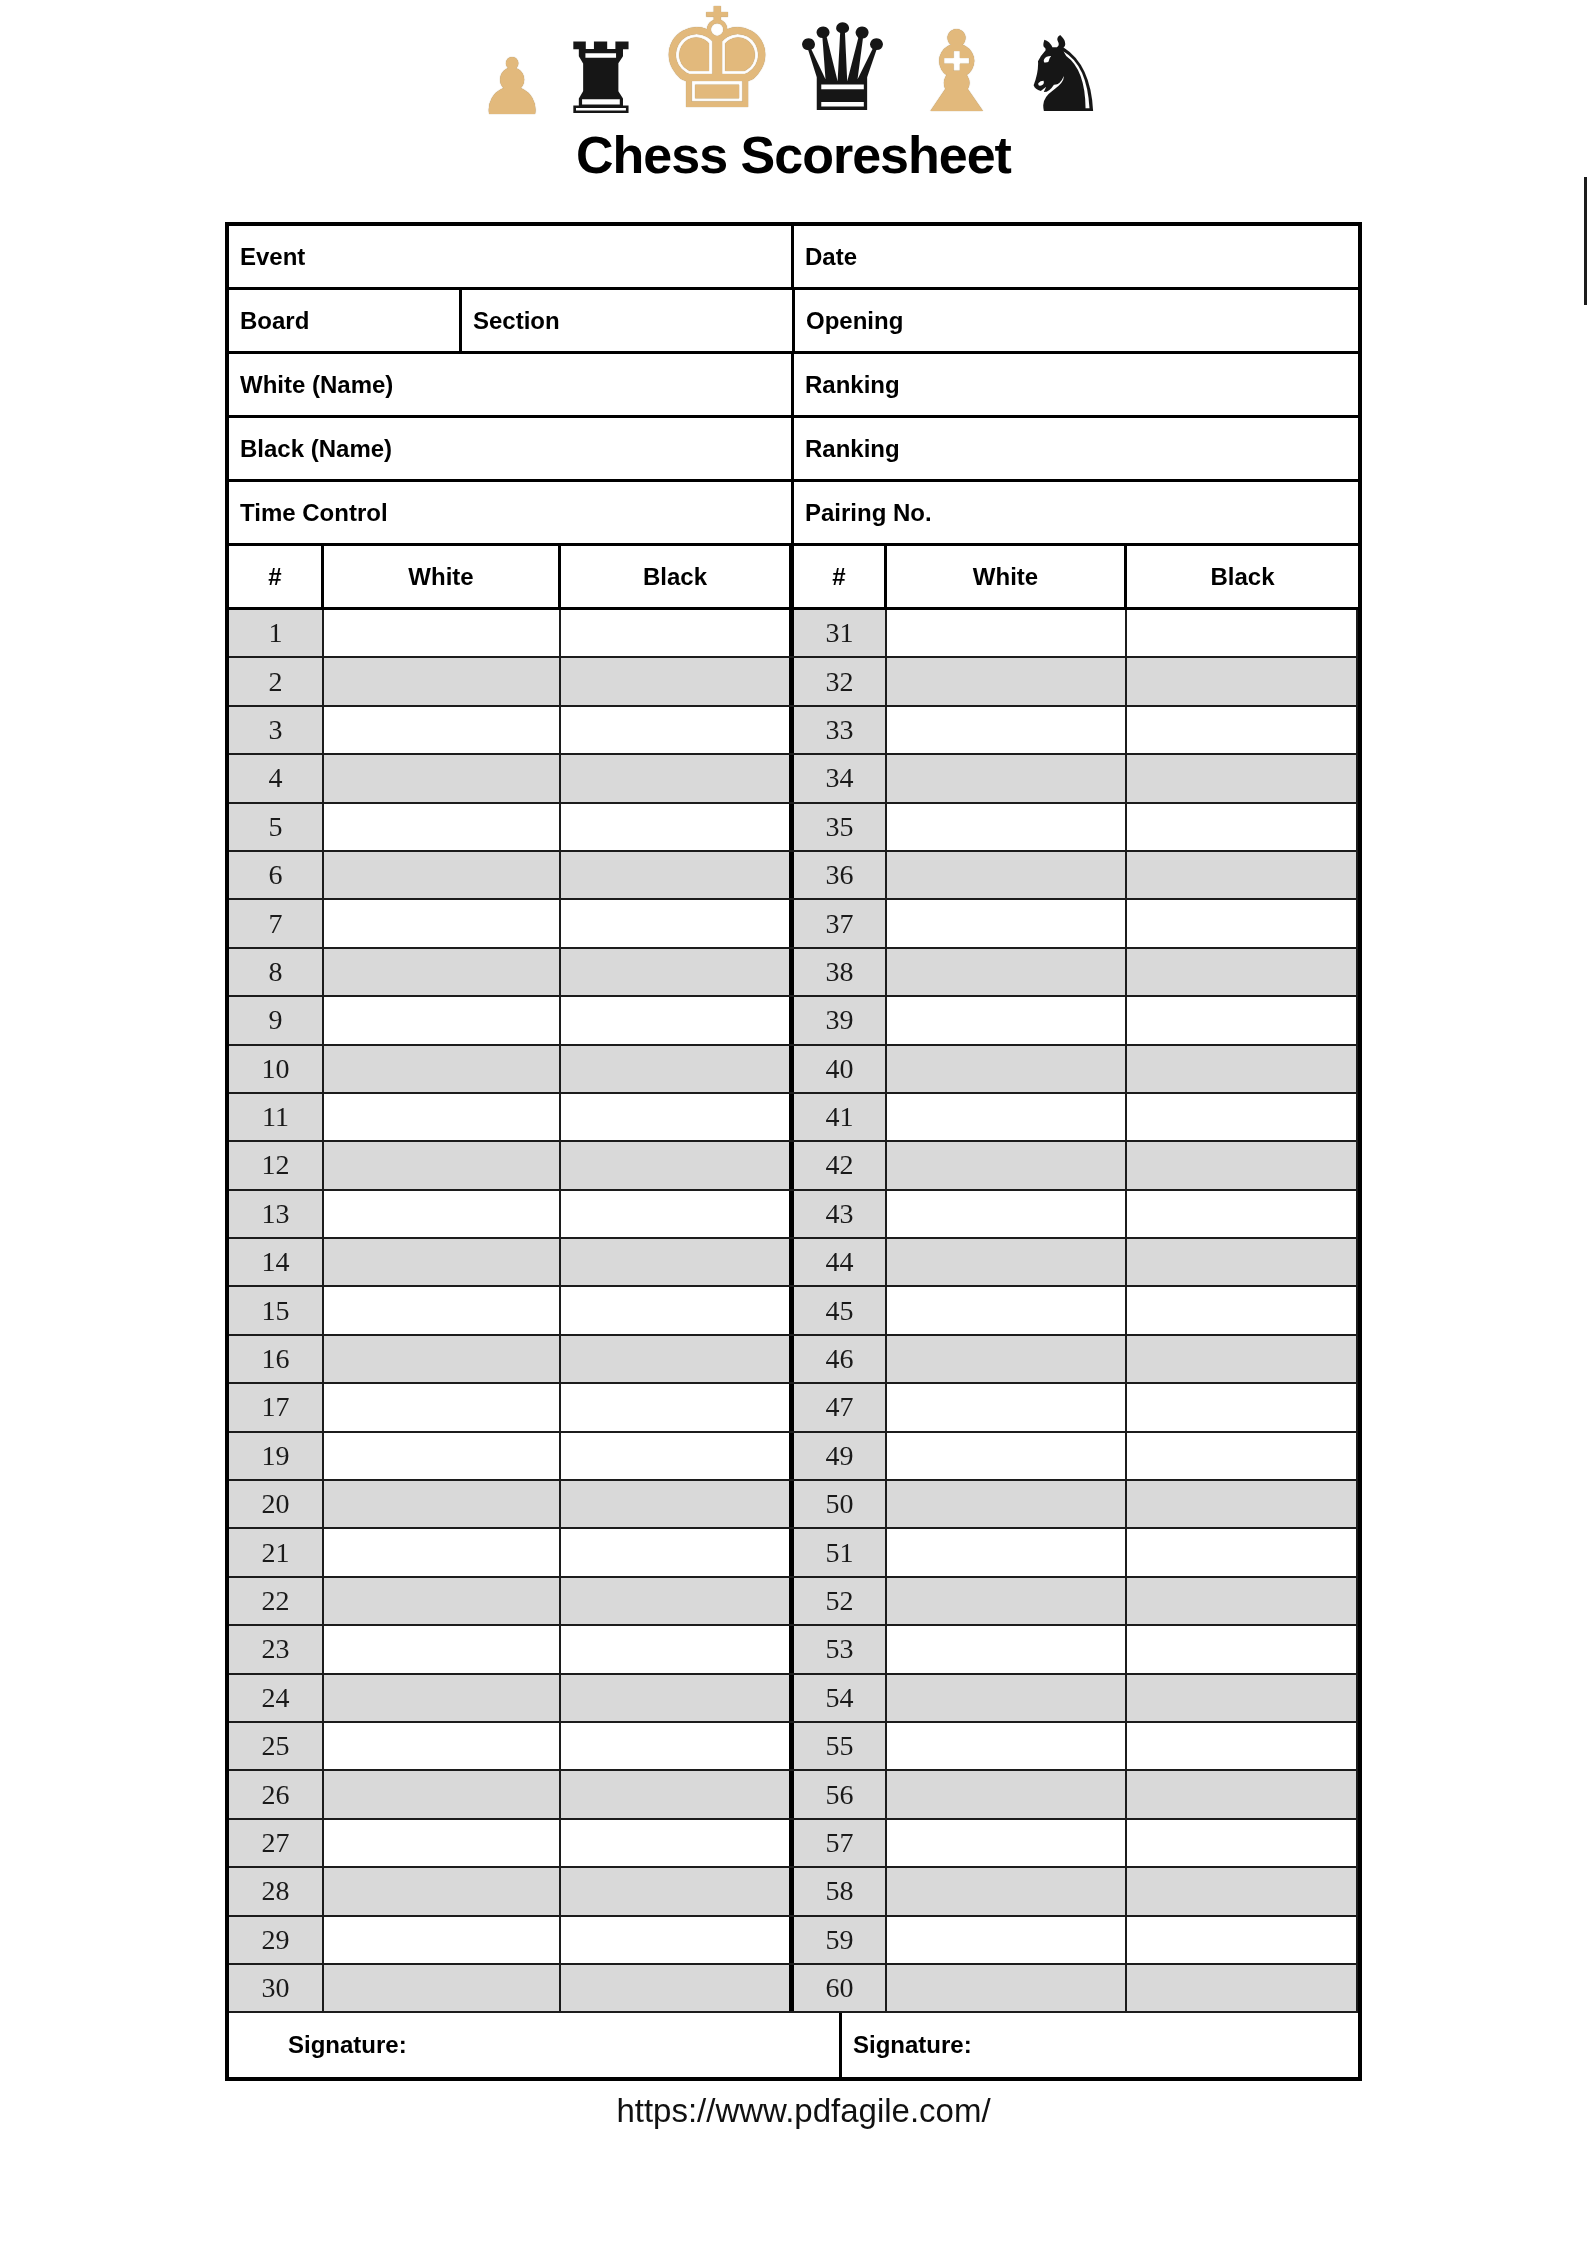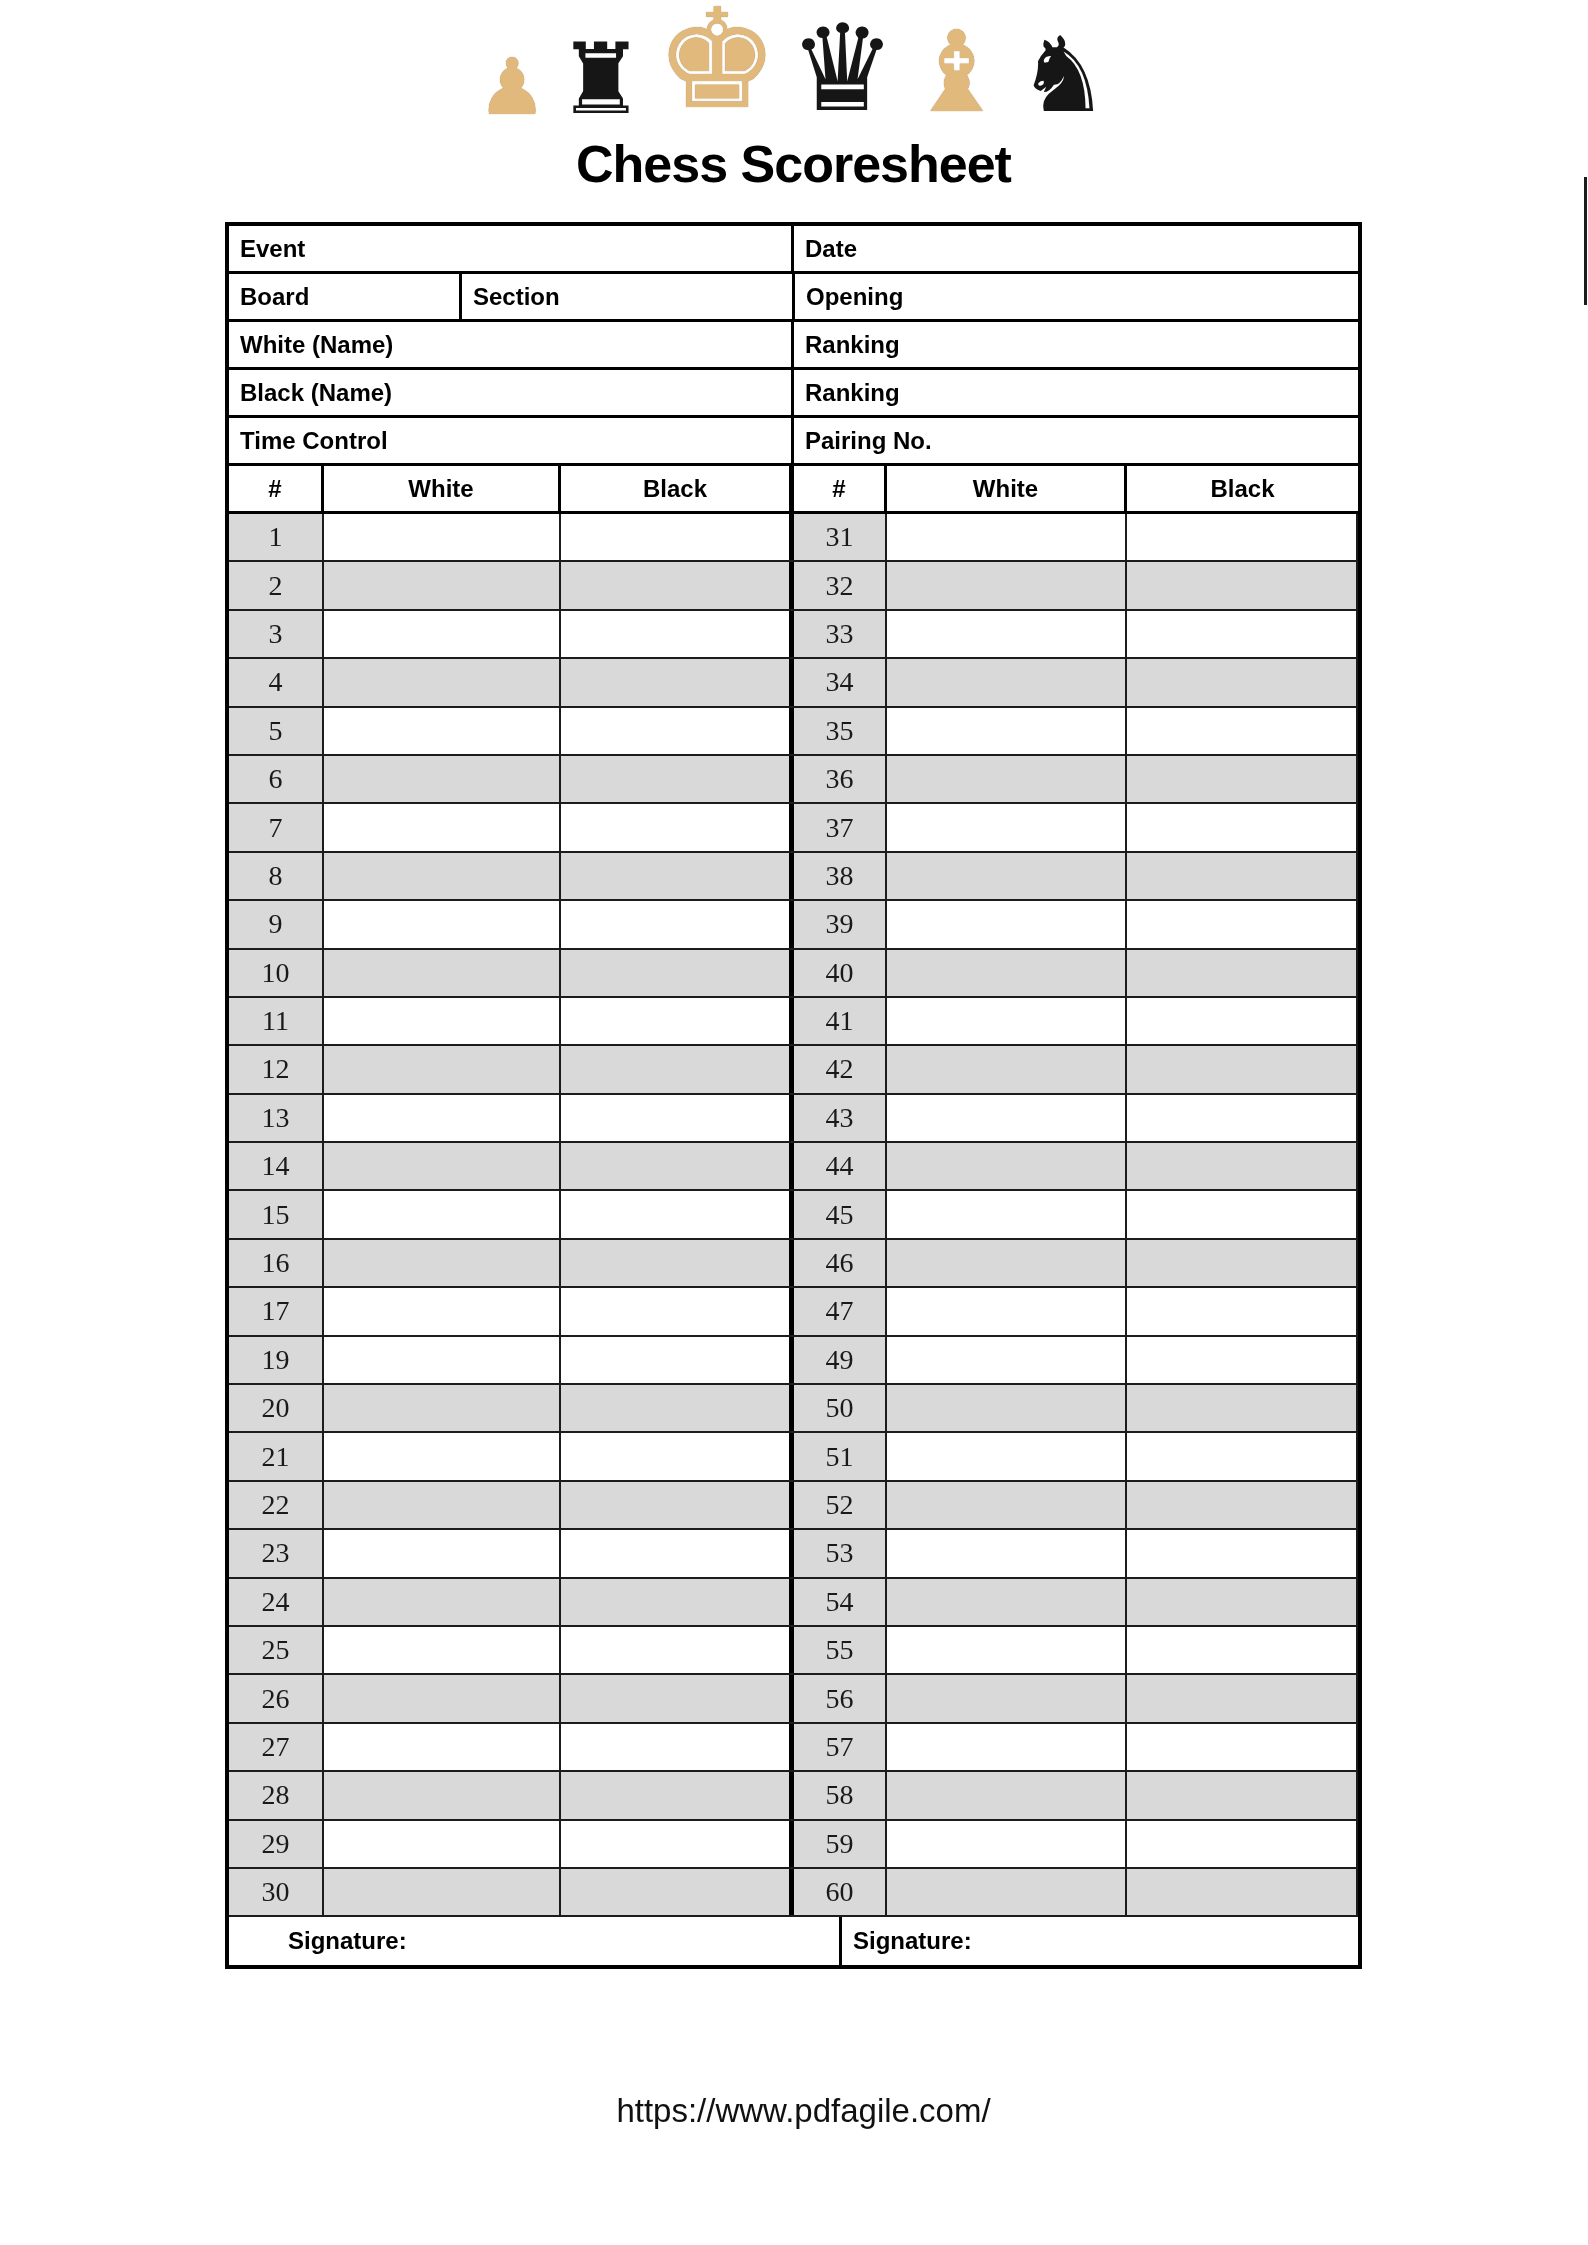--- a/index.html
+++ b/index.html
@@ -11,25 +11,25 @@
   .pieces{height:124px;display:flex;align-items:flex-end;justify-content:center;gap:10px;line-height:1;}
   .piece{display:inline-block;font-family:"DejaVu Sans",sans-serif;line-height:.92;}
   .piece.light{color:#e2b97c;text-shadow:0 0 1px #9a7a43;}
   .piece.dark{color:#161616;}
   .piece:nth-child(1){font-size:78px;}
   .piece:nth-child(2){font-size:98px;}
   .piece:nth-child(3){font-size:138px;}
   .piece:nth-child(4){font-size:120px;}
   .piece:nth-child(5){font-size:112px;}
   .piece:nth-child(6){font-size:104px;}
-  .title{margin-top:14px;font-size:52px;font-weight:bold;line-height:1;letter-spacing:-1px;}
+  .title{margin-top:5px;font-size:52px;font-weight:bold;line-height:1;letter-spacing:-1px;}
 
   
   .sheet{position:absolute;left:225px;top:222px;width:1137px;border:4px solid #000;box-sizing:border-box;background:#fff;}
-  .row{display:flex;height:48px;border-bottom:3px solid #000;box-sizing:border-box;}
+  .row{display:flex;height:64px;border-bottom:3px solid #000;box-sizing:border-box;}
   .c{box-sizing:border-box;border-right:3px solid #000;display:flex;align-items:center;overflow:hidden;}
   .c.last{border-right:none;flex:1;}
   .c.mid{border-right-width:5px;}
   .lab{padding-left:11px;font-weight:bold;font-size:24px;}
   .center{justify-content:center;padding-left:0;}
 
   
   .wL{width:565px;}          
   .w12{width:332px;}         
   .w3{width:233px;}          

